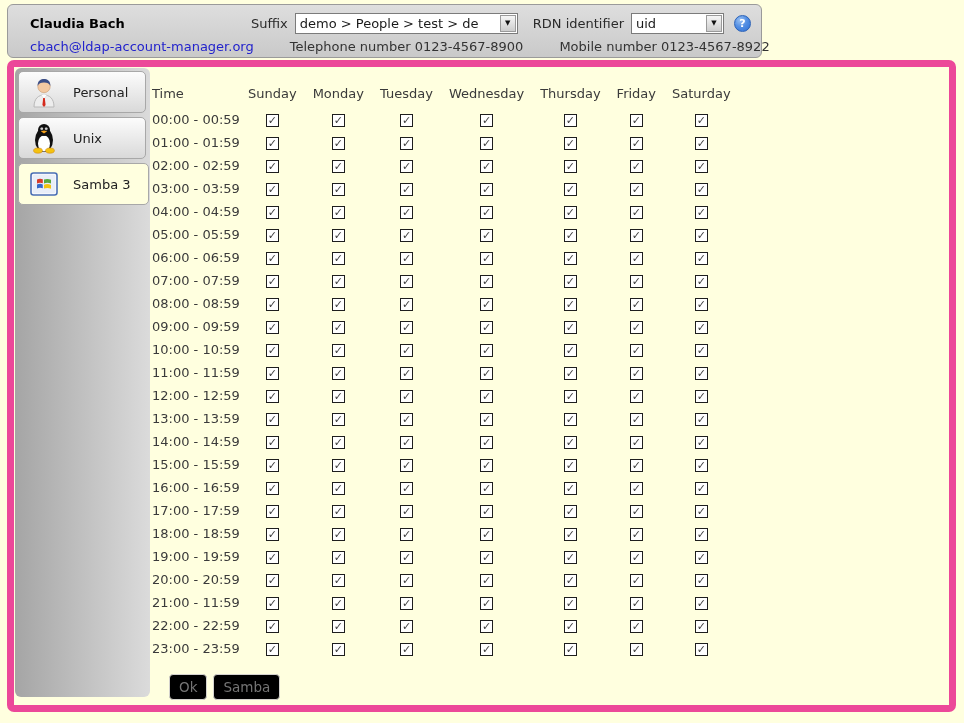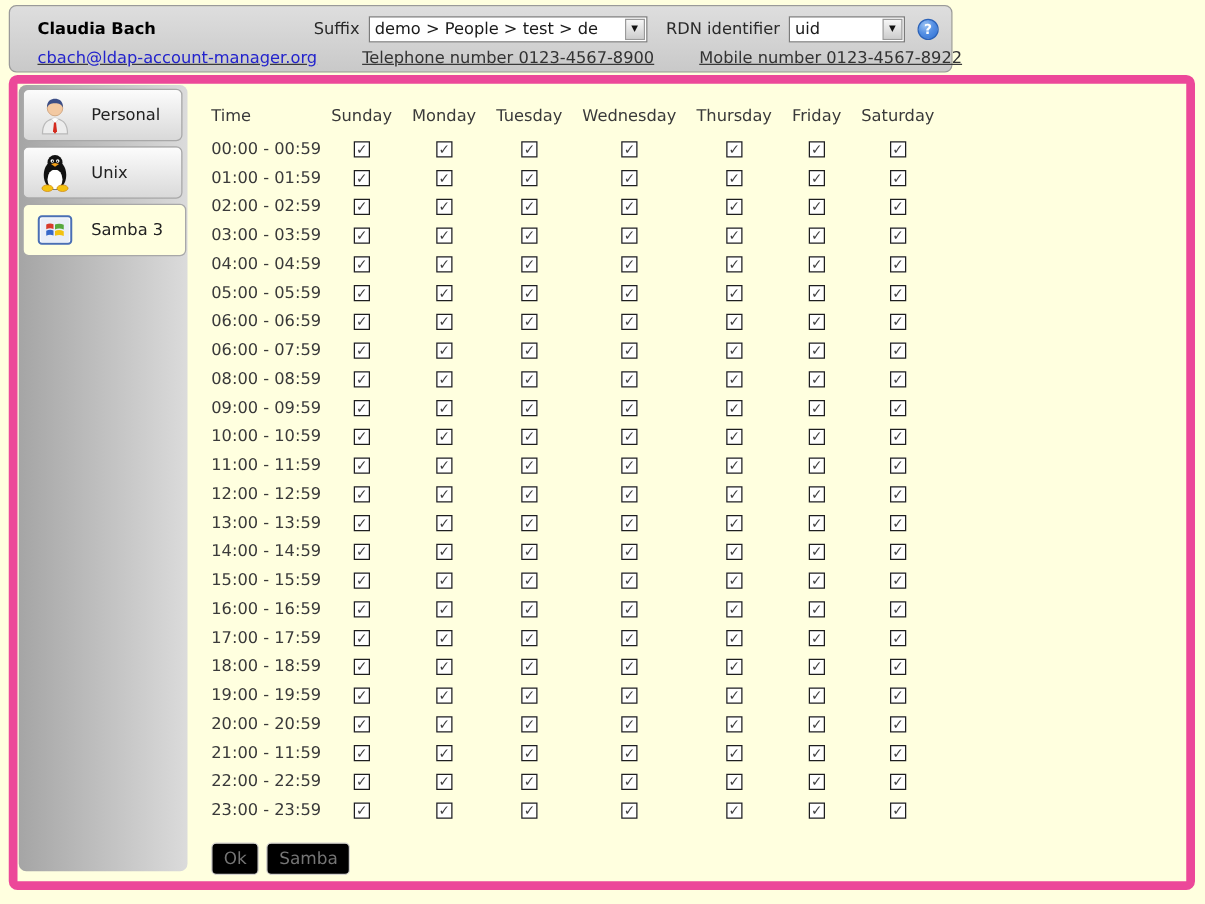--- a/index.html
+++ b/index.html
@@ -15,21 +15,21 @@
 
   
   .header-bar {
     position: absolute; left: 7px; top: 4px; width: 755px; height: 54px;
     background: linear-gradient(#DEDEDE, #C9C9C9);
     border: 1px solid #9A9A9A;
     border-radius: 6px;
     padding: 6px 10px 0 22px;
   }
   .hrow { display: flex; align-items: center; height: 24px; white-space: nowrap; }
-  .hrow2 { height: 22px; text-decoration: underline; }
+  .hrow2 { height: 22px; }
   .user-name { font-weight: bold; color: #000; }
   .hdr-right { margin-left: auto; display: flex; align-items: center; gap: 7px; }
   .hdr-label { color: #2A2A2A; }
   .rdn-label { margin-left: 8px; }
   .sel {
     display: inline-flex; align-items: center; height: 21px;
     background: #FFFFFF;
     border: 1px solid #7B7B7B;
     overflow: hidden;
   }
@@ -76,21 +76,21 @@
     cursor: pointer;
   }
   .tab.active {
     background: #FFFFDF;
     width: 131px;
   }
   .tab .tab-label { color: #222; }
   .tab-icon { width: 32px; height: 32px; flex: none; }
 
   
-  .content { position: absolute; left: 155px; top: 19px; }
+  .content { position: absolute; left: 138px; top: 19px; }
   table.schedule { border-collapse: collapse; }
   .schedule th {
     font-weight: normal; color: #3A3A3A;
     padding: 0 8px 7px 8px; height: 20px; white-space: nowrap;
   }
   .schedule th.time-h { text-align: left; width: 88px; padding-left: 0; }
   .schedule td { text-align: center; height: 23px; }
   .schedule td.time-c { text-align: left; white-space: nowrap; color: #3A3A3A; }
   .cb {
     display: inline-block; width: 13px; height: 13px;
@@ -263,21 +263,21 @@
             <td class="time-c">06:00 - 06:59</td>
             <td><span class="cb checked"></span></td>
             <td><span class="cb checked"></span></td>
             <td><span class="cb checked"></span></td>
             <td><span class="cb checked"></span></td>
             <td><span class="cb checked"></span></td>
             <td><span class="cb checked"></span></td>
             <td><span class="cb checked"></span></td>
           </tr>
           <tr>
-            <td class="time-c">06:00 - 07:59</td>
+            <td class="time-c">07:00 - 07:59</td>
             <td><span class="cb checked"></span></td>
             <td><span class="cb checked"></span></td>
             <td><span class="cb checked"></span></td>
             <td><span class="cb checked"></span></td>
             <td><span class="cb checked"></span></td>
             <td><span class="cb checked"></span></td>
             <td><span class="cb checked"></span></td>
           </tr>
           <tr>
             <td class="time-c">08:00 - 08:59</td>

